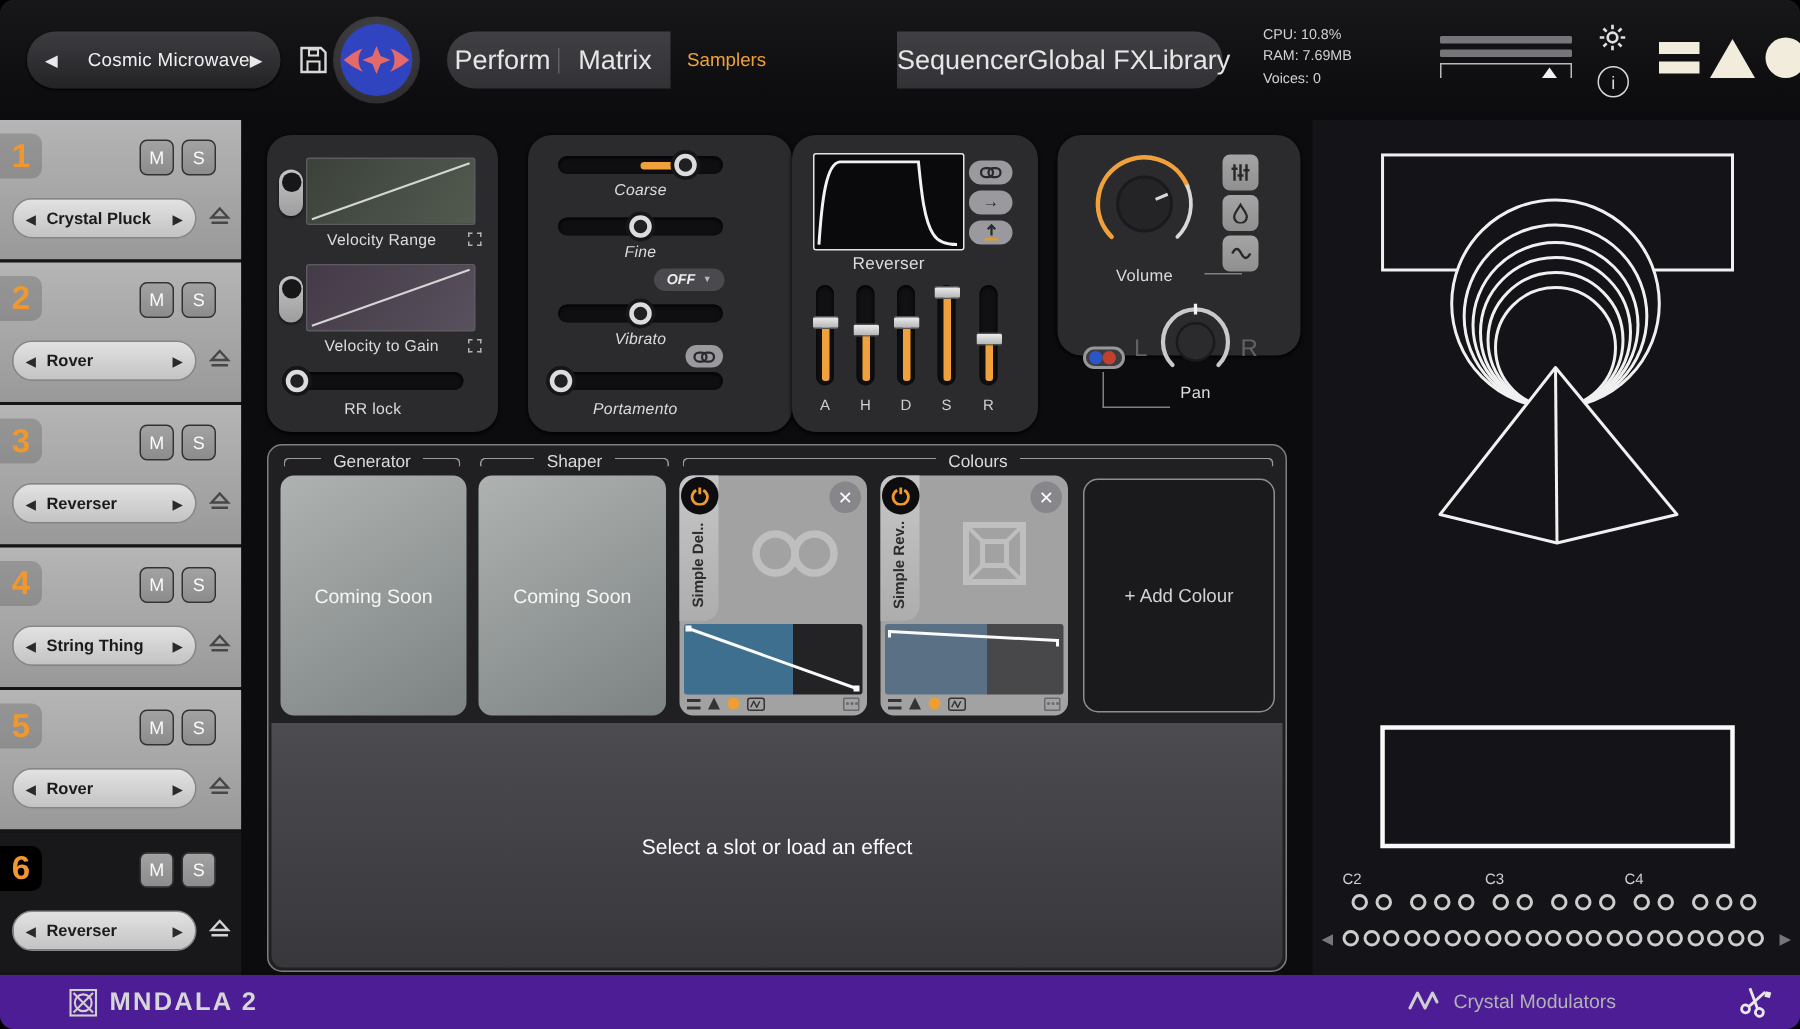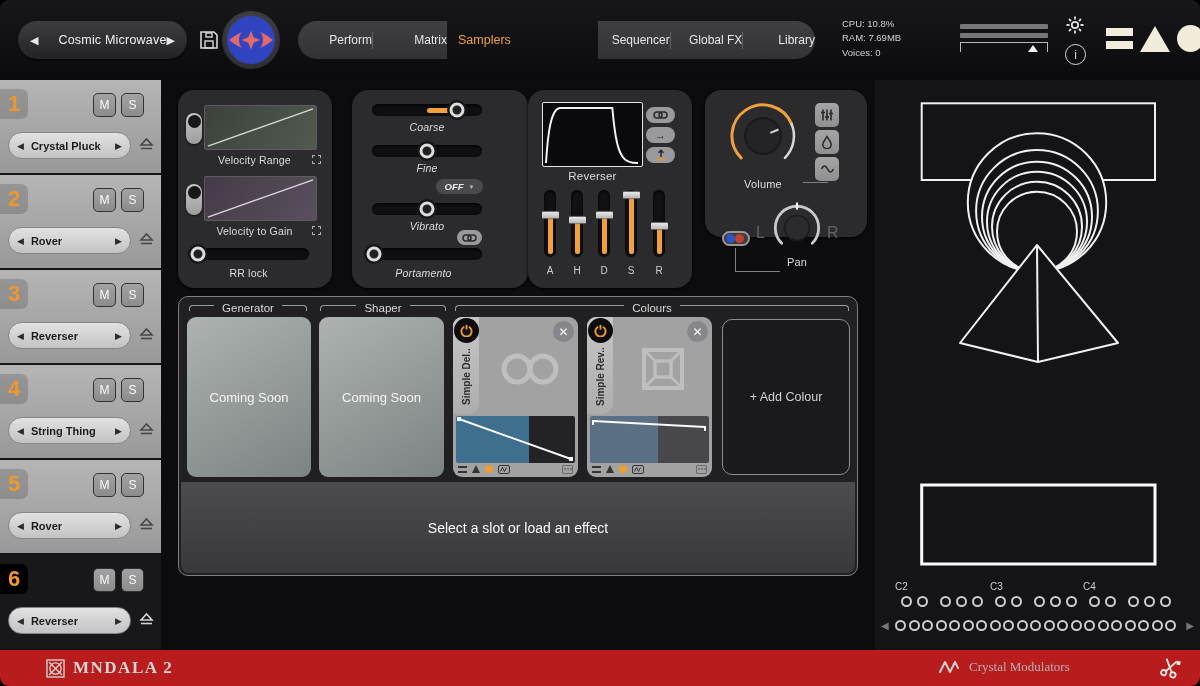--- a/index.html
+++ b/index.html
@@ -14,21 +14,21 @@
   .preset-name { flex:1; text-align:right; color:#f0f0f0; font-size:12.5px; letter-spacing:.2px; }
   .save-btn { position:absolute; left:198px; top:29px; width:22px; height:22px; }
   .eye-logo { position:absolute; left:222px; top:11px; width:58px; height:58px; border-radius:50%;
     background:radial-gradient(circle at 50% 35%,#4a4a4e,#27272a); display:flex; align-items:center; justify-content:center; }
 
   .tabbar { position:absolute; left:298px; top:21px; width:517px; height:38px; }
   .tabseg { position:absolute; top:0; height:38px; background:linear-gradient(#404044,#323236);
     display:flex; align-items:center; }
   .tabseg.left { left:0; width:149px; border-radius:19px 0 0 19px; }
   .tabseg.right { left:300px; width:217px; border-radius:0 19px 19px 0; }
-  .tab { flex:1; text-align:right; color:#e6e6e6; font-size:12px; cursor:pointer; white-space:nowrap; }
+  .tab { flex:1; text-align:center; color:#e6e6e6; font-size:18px; cursor:pointer; white-space:nowrap; }
   .tabdiv { width:1px; height:17px; background:#616165; }
   .tab-active { position:absolute; left:160px; top:0; height:38px; display:flex; align-items:center;
     color:#F0A13C; font-size:12.5px; }
 
   .stats { position:absolute; left:842px; top:17px; color:#d2d2d2; font-size:9.5px; line-height:1.5; }
   .meters { position:absolute; left:960px; top:24px; width:88px; }
   .meter-bar { height:5px; background:#76767a; border-radius:1px; margin-bottom:4px; }
   .meter-slider { position:relative; height:10px; border-top:1.5px solid #b9b9bd; border-left:1.5px solid #b9b9bd; border-right:1.5px solid #b9b9bd; }
   .meter-handle { position:absolute; right:9px; bottom:0; width:0; height:0;
     border-left:5px solid transparent; border-right:5px solid transparent; border-bottom:7px solid #f2f2f2; }
@@ -98,21 +98,21 @@
   .small-btn { position:absolute; left:110px; width:24px; height:24px; border-radius:5px; background:linear-gradient(#a5a5a5,#8f8f8f);
     display:flex; align-items:center; justify-content:center; cursor:pointer; }
   .pan-toggle { position:absolute; left:17px; top:141px; width:28px; height:15px; border-radius:8px; background:#3c3c3f;
     border:2px solid #98989c; cursor:pointer; }
   .pan-toggle .b { position:absolute; left:2px; top:1px; width:9px; height:9px; border-radius:50%; background:#2c55c8; }
   .pan-toggle .r { position:absolute; left:11px; top:1px; width:9px; height:9px; border-radius:50%; background:#c2402e; }
   .lr { position:absolute; color:#626266; font-size:16px; }
   .conn { position:absolute; border-color:#808084; }
 
   
-  .fxbox { position:absolute; left:17px; top:216px; width:680px; height:280px; background:#202023;
+  .fxbox { position:absolute; left:17px; top:216px; width:680px; height:352px; background:#202023;
     border:1.5px solid #7e7e82; border-radius:10px; }
   .fxhead { position:absolute; top:5px; display:flex; align-items:center; gap:8px; color:#dadada; font-size:11.5px; }
   .hline { flex:1; height:6px; border-top:1.5px solid #9b9b9f; }
   .hline.l { border-left:1.5px solid #9b9b9f; border-top-left-radius:4px; }
   .hline.r { border-right:1.5px solid #9b9b9f; border-top-right-radius:4px; }
   .card { position:absolute; top:20px; height:160px; border-radius:9px; cursor:pointer; }
   .card.soon { background:linear-gradient(150deg,#aeb3b2,#7d8382); display:flex; align-items:center; justify-content:center;
     color:#f6f6f6; font-size:13px; }
   .card.colour { background:#a2a2a2; }
   .cc-tab { position:absolute; left:0; top:0; width:26px; height:97px; background:linear-gradient(#c6c6c6,#adadad); border-radius:9px 0 10px 0; }
@@ -144,21 +144,21 @@
   .rightpanel { position:absolute; left:875px; top:80px; width:325px; height:570px; background:#141418; }
   .octlabel { position:absolute; top:501px; color:#cfcfcf; font-size:10px; }
   .kbrow { position:absolute; display:flex; align-items:center; }
   .kbrow.black { left:26px; top:516px; gap:12px; }
   .kbrow.white { left:20px; top:540px; gap:2.5px; }
   .kbgroup { display:flex; gap:5px; }
   .kdot { width:11px; height:11px; border-radius:50%; border:2.5px solid #cdcdcd; background:transparent; cursor:pointer; }
   .kb-arr { position:absolute; top:540px; color:#76767a; font-size:10px; cursor:pointer; }
 
   
-  .footer { position:absolute; left:0; bottom:0; width:100%; height:36px; background:#b91c1c;font-family:Liberation Serif, serif; }
+  .footer { position:absolute; left:0; bottom:0; width:100%; height:36px; background:#4c1d95; }
   .brand { position:absolute; left:46px; top:8px; display:flex; align-items:center; gap:8px; }
   .brand-name { color:#d6d6d6; font-size:17px; font-weight:bold; letter-spacing:1.5px; }
   .gm { position:absolute; left:938px; top:9px; display:flex; align-items:center; gap:9px; color:#b2b2b4; font-size:13px; cursor:pointer; }
   .scissors { position:absolute; right:20px; top:8px; width:20px; height:20px; transform:rotate(14deg); cursor:pointer; }
 </style>
 </head>
 <body>
 
 <div class="app">
 

